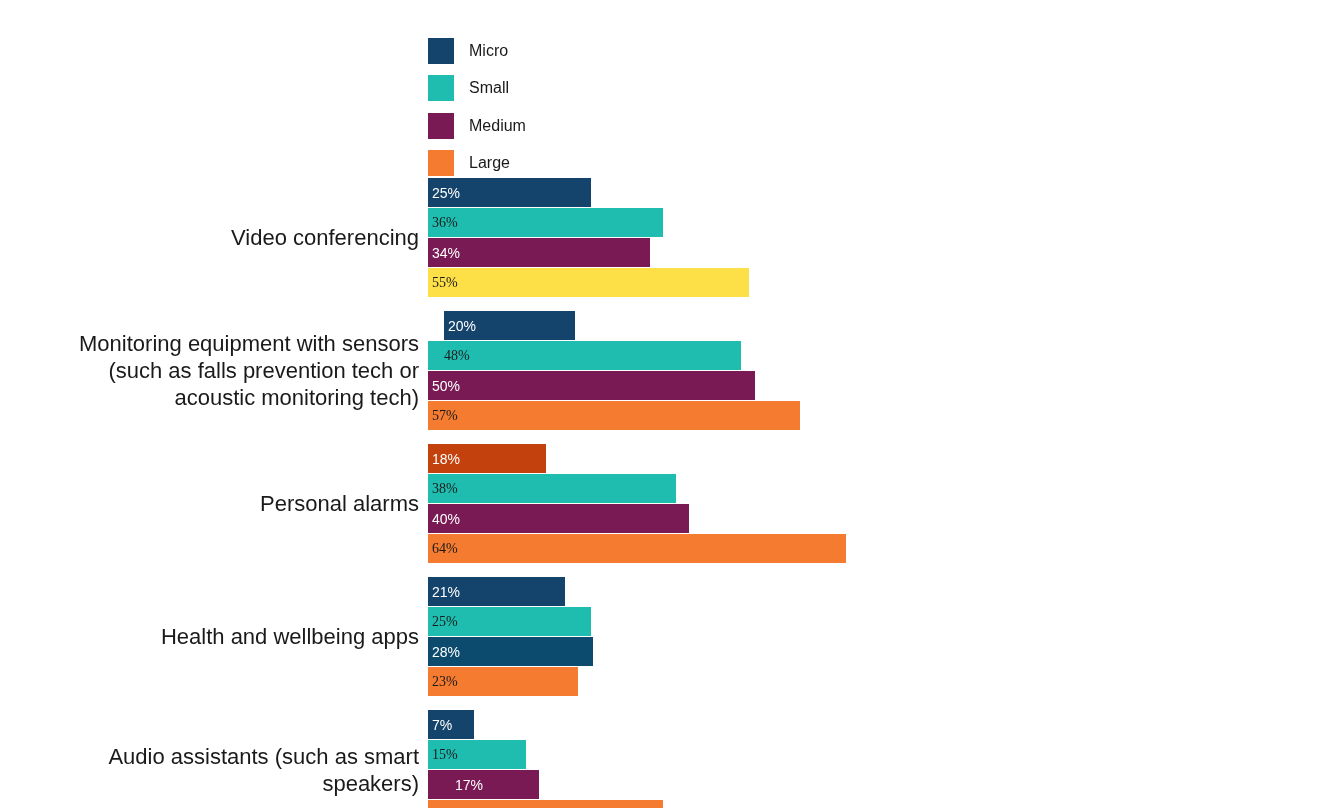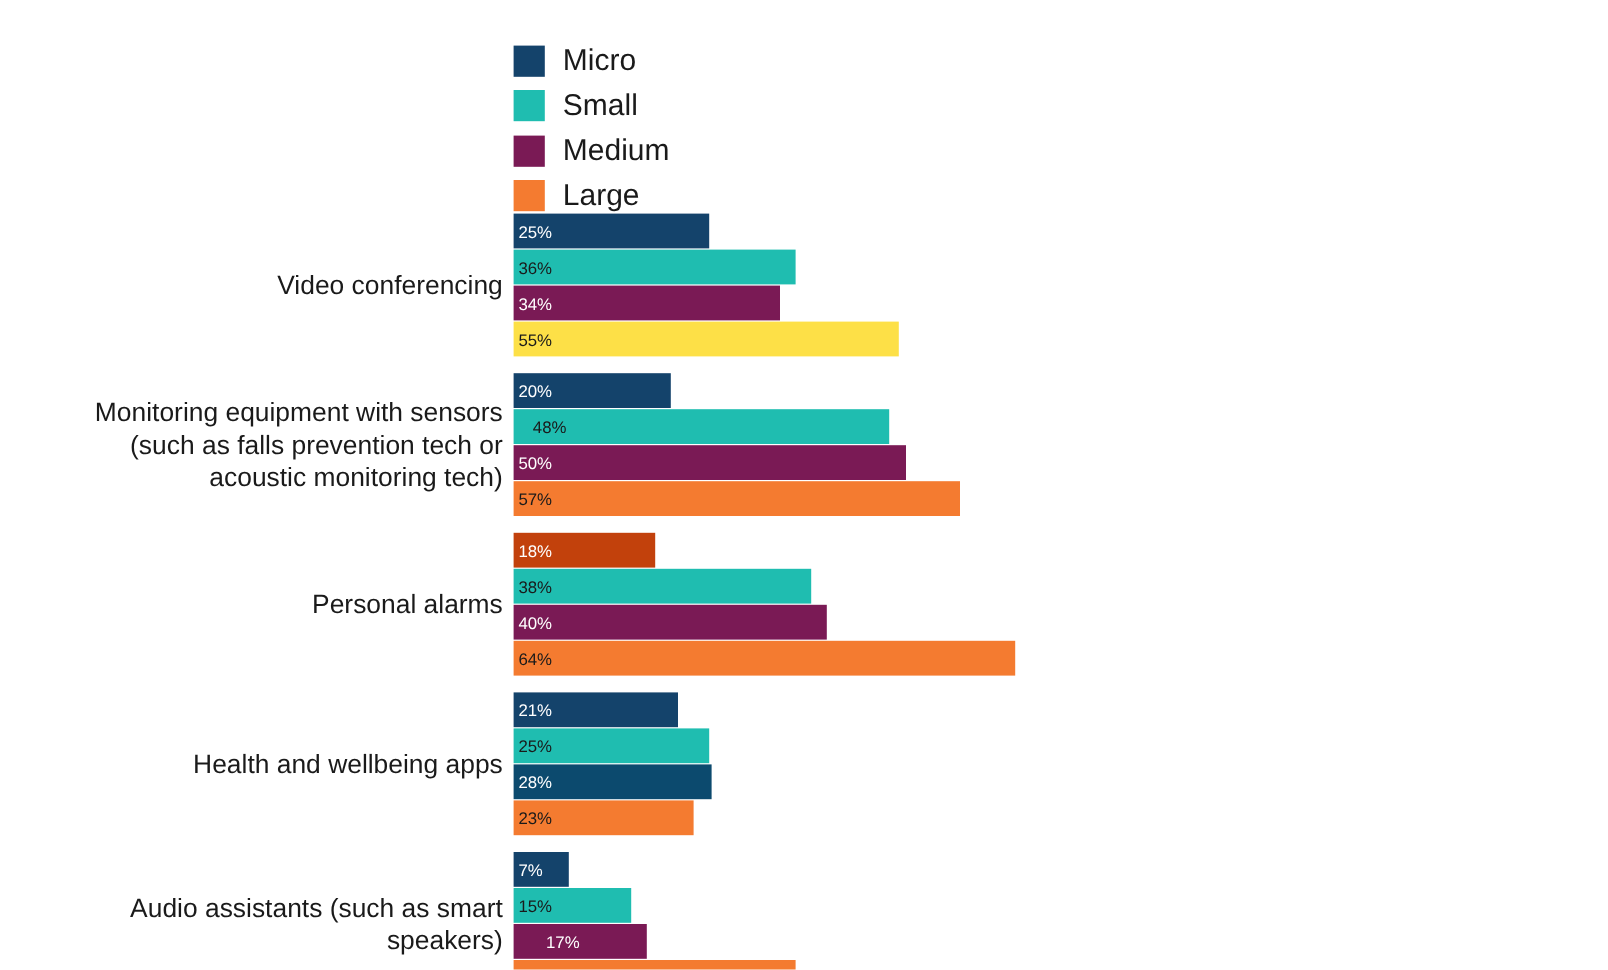--- a/index.html
+++ b/index.html
@@ -33,21 +33,21 @@
     align-items: center;
     height: 37.5px;
   }
   .legend-swatch {
     width: 26px;
     height: 26px;
     flex: 0 0 26px;
   }
   .legend-label {
     margin-left: 15px;
-    font-size: 25px;
+    font-size: 16px;
     color: #1a1a1a;
     line-height: 1;
     white-space: nowrap;
   }
 
   
   #plot {
     position: absolute;
     left: 0;
     top: 178px;
@@ -91,21 +91,21 @@
     box-sizing: border-box;
     padding-left: 4px;
     min-width: 34px;
   }
   .bar-value {
     font-size: 14px;
     line-height: 1;
     white-space: nowrap;
   }
   .light-text { color: #ffffff; }
-  .dark-text  { color: #1a1a1a; }
+  .dark-text  { color: #1a1a1a; font-family: Liberation Serif, serif; }
 </style>
 </head>
 <body>
 
 <div id="chart-root">
 
   <div id="legend">
       <div class="legend-item">
         <span class="legend-swatch" style="background: rgb(20, 67, 107);"></span>
         <span class="legend-label">Micro</span>
@@ -149,21 +149,21 @@
             </div>
           </div>
         </div>
       </div>
       <div class="group">
         <div class="cat-label">Monitoring equipment with sensors
 (such as falls prevention tech or
 acoustic monitoring tech)</div>
         <div class="bars">
           <div class="bar-row">
-            <div class="bar" style="background: rgb(20, 67, 107); width: 130.6px;">
+            <div class="bar" style="background: rgb(20, 67, 107); width: 130.6px; margin-left: 16px;">
               <span class="bar-value light-text">20%</span>
             </div>
           </div>
           <div class="bar-row">
             <div class="bar" style="background: rgb(31, 189, 176); width: 313.44px; padding-left: 16px;">
               <span class="bar-value dark-text">48%</span>
             </div>
           </div>
           <div class="bar-row">
             <div class="bar" style="background: rgb(122, 26, 85); width: 326.5px;">

